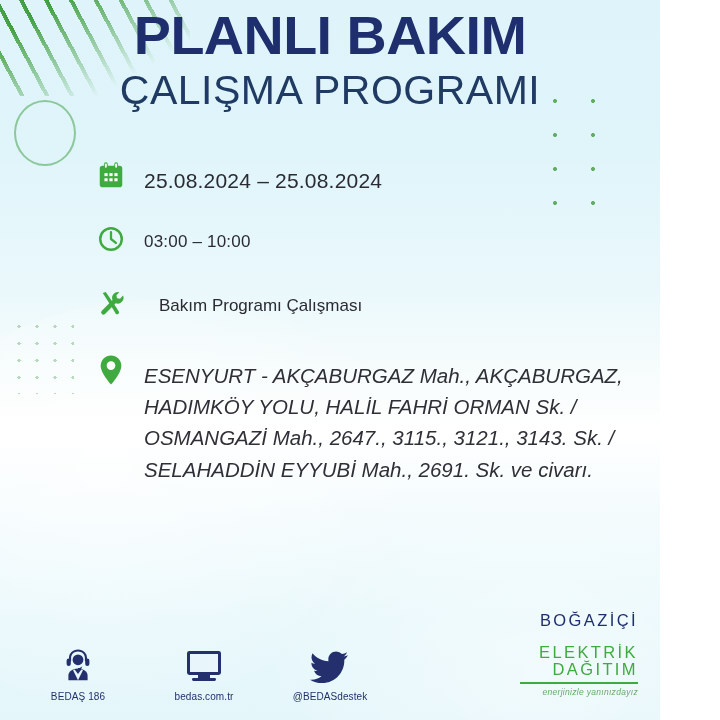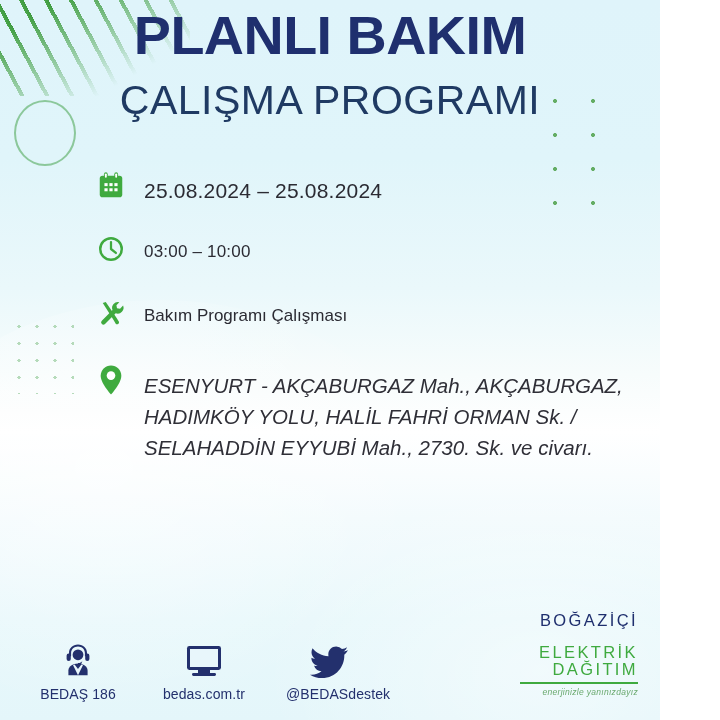--- a/index.html
+++ b/index.html
@@ -107,21 +107,21 @@
   #title-main {
     font-size: 54px;
     font-weight: 700;
     letter-spacing: -0.5px;
     color: #1f2f6e;
     line-height: 1.02;
     font-stretch: condensed;
     transform: scaleX(1.03);
   }
   #title-sub {
-    margin-top: 16px;
+    margin-top: 6px;
     font-size: 41px;
     font-weight: 400;
     letter-spacing: 0.5px;
     color: #1f3a63;
     line-height: 1.05;
   }
 
   
   #info {
     position: relative;
@@ -143,21 +143,21 @@
     margin-top: -4px;
   }
   .row-text {
     font-size: 17px;
     color: #2b2b33;
     line-height: 1.42;
     padding-top: 2px;
   }
   #row-date .row-text { letter-spacing: .2px; font-size: 21px; }
   #row-time .row-text { letter-spacing: .2px; }
-  #row-work  { margin-bottom: 28px; }
+  #row-work  { margin-bottom: 28px; gap: 15px; }
   #row-address .row-text {
     font-size: 20.5px;
     line-height: 1.52;
     max-width: 520px;
     color: #2f2f37;
   }
   .addr-line { display: block; white-space: nowrap; font-style: italic; }
 
   
   #footer {
@@ -180,21 +180,21 @@
     text-align: center;
   }
   .contact-icon {
     height: 42px;
     display: flex;
     align-items: flex-end;
     justify-content: center;
   }
   .contact-label {
     margin-top: 7px;
-    font-size: 14px;
+    font-size: 10px;
     color: #23306d;
     letter-spacing: .1px;
     white-space: nowrap;
   }
 
   #brand {
     position: absolute;
     right: 22px;
     bottom: 6px;
     text-align: right;
@@ -287,21 +287,22 @@
     <div class="row" id="row-address">
       <div class="row-icon">
         <svg width="30" height="32" viewBox="0 0 32 34" aria-hidden="true">
           <path d="M16 1.5 C9.9 1.5 5 6.4 5 12.5 C5 20.6 16 32.5 16 32.5 C16 32.5 27 20.6 27 12.5 C27 6.4 22.1 1.5 16 1.5 Z" fill="#3faa3f"></path>
           <circle cx="16" cy="12.3" r="4.6" fill="#ffffff"></circle>
         </svg>
       </div>
       <div class="row-text">
         <span class="addr-line">ESENYURT - AKÇABURGAZ Mah., AKÇABURGAZ,</span>
         <span class="addr-line">HADIMKÖY YOLU, HALİL FAHRİ ORMAN Sk. /</span>
-        <span class="addr-line">SELAHADDİN EYYUBİ Mah., 2730. Sk. ve civarı.</span>
+        <span class="addr-line">OSMANGAZİ Mah., 2647., 3115., 3121., 3143. Sk. /</span>
+        <span class="addr-line">SELAHADDİN EYYUBİ Mah., 2691. Sk. ve civarı.</span>
       </div>
     </div>
 
   </div>
 
   <div id="footer">
 
     <div id="contacts">
 
       <div class="contact">

